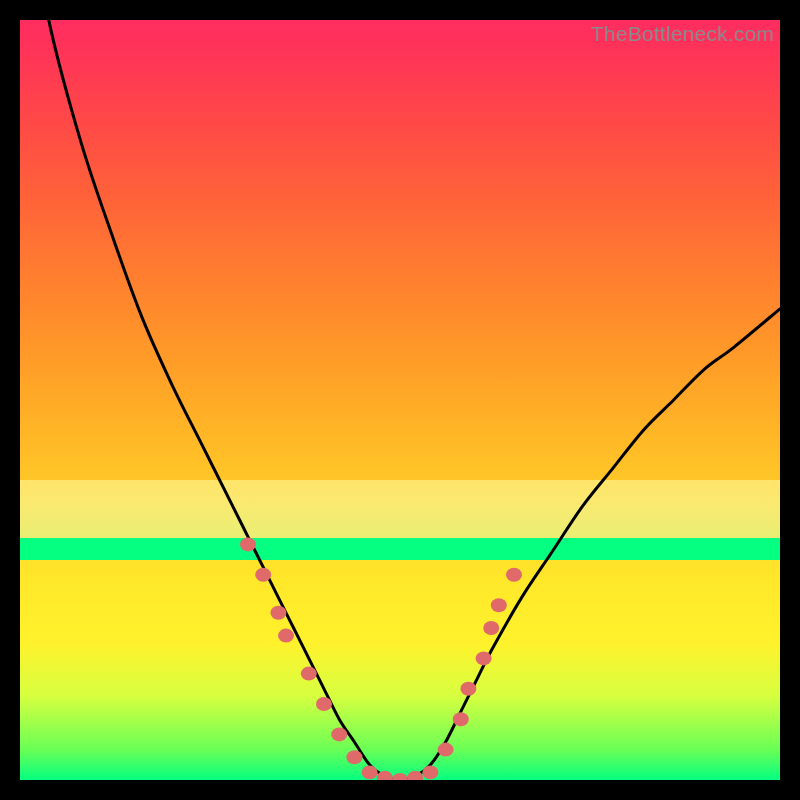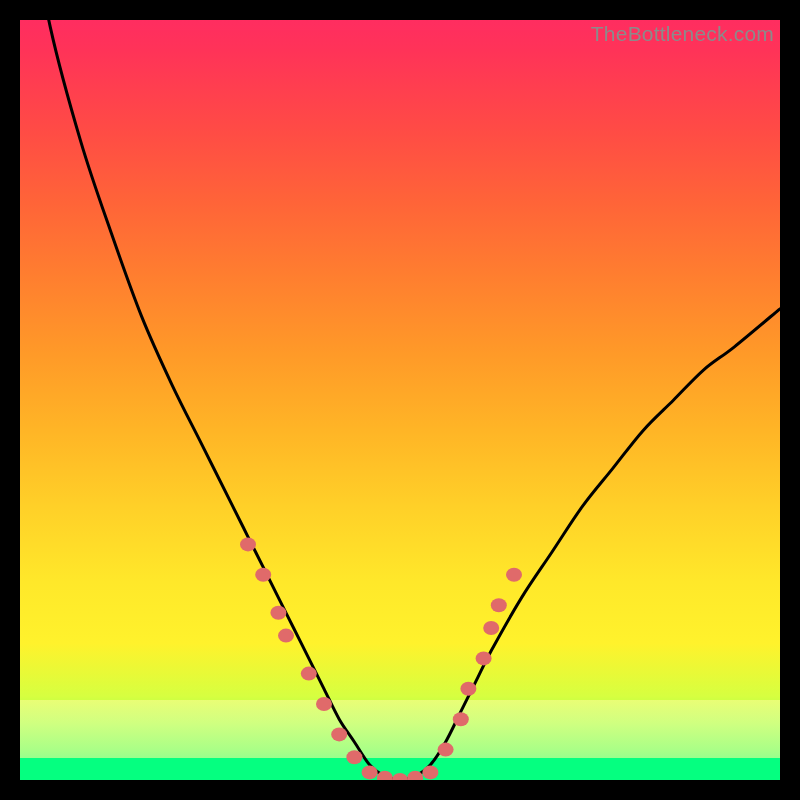--- a/index.html
+++ b/index.html
@@ -9,21 +9,21 @@
     height: 800px;
     background: #000;
     overflow: hidden;
     font-family: Arial, Helvetica, sans-serif;
   }
   .chart-frame {
     position: absolute;
     left: 20px;
     top: 20px;
     width: 760px;
-    height: 760px;
+    height: 540px;
     background: #ffffff;
   }
   .plot-area {
     position: absolute;
     left: 0;
     top: 0;
     width: 760px;
     height: 760px;
     
     background: linear-gradient(

